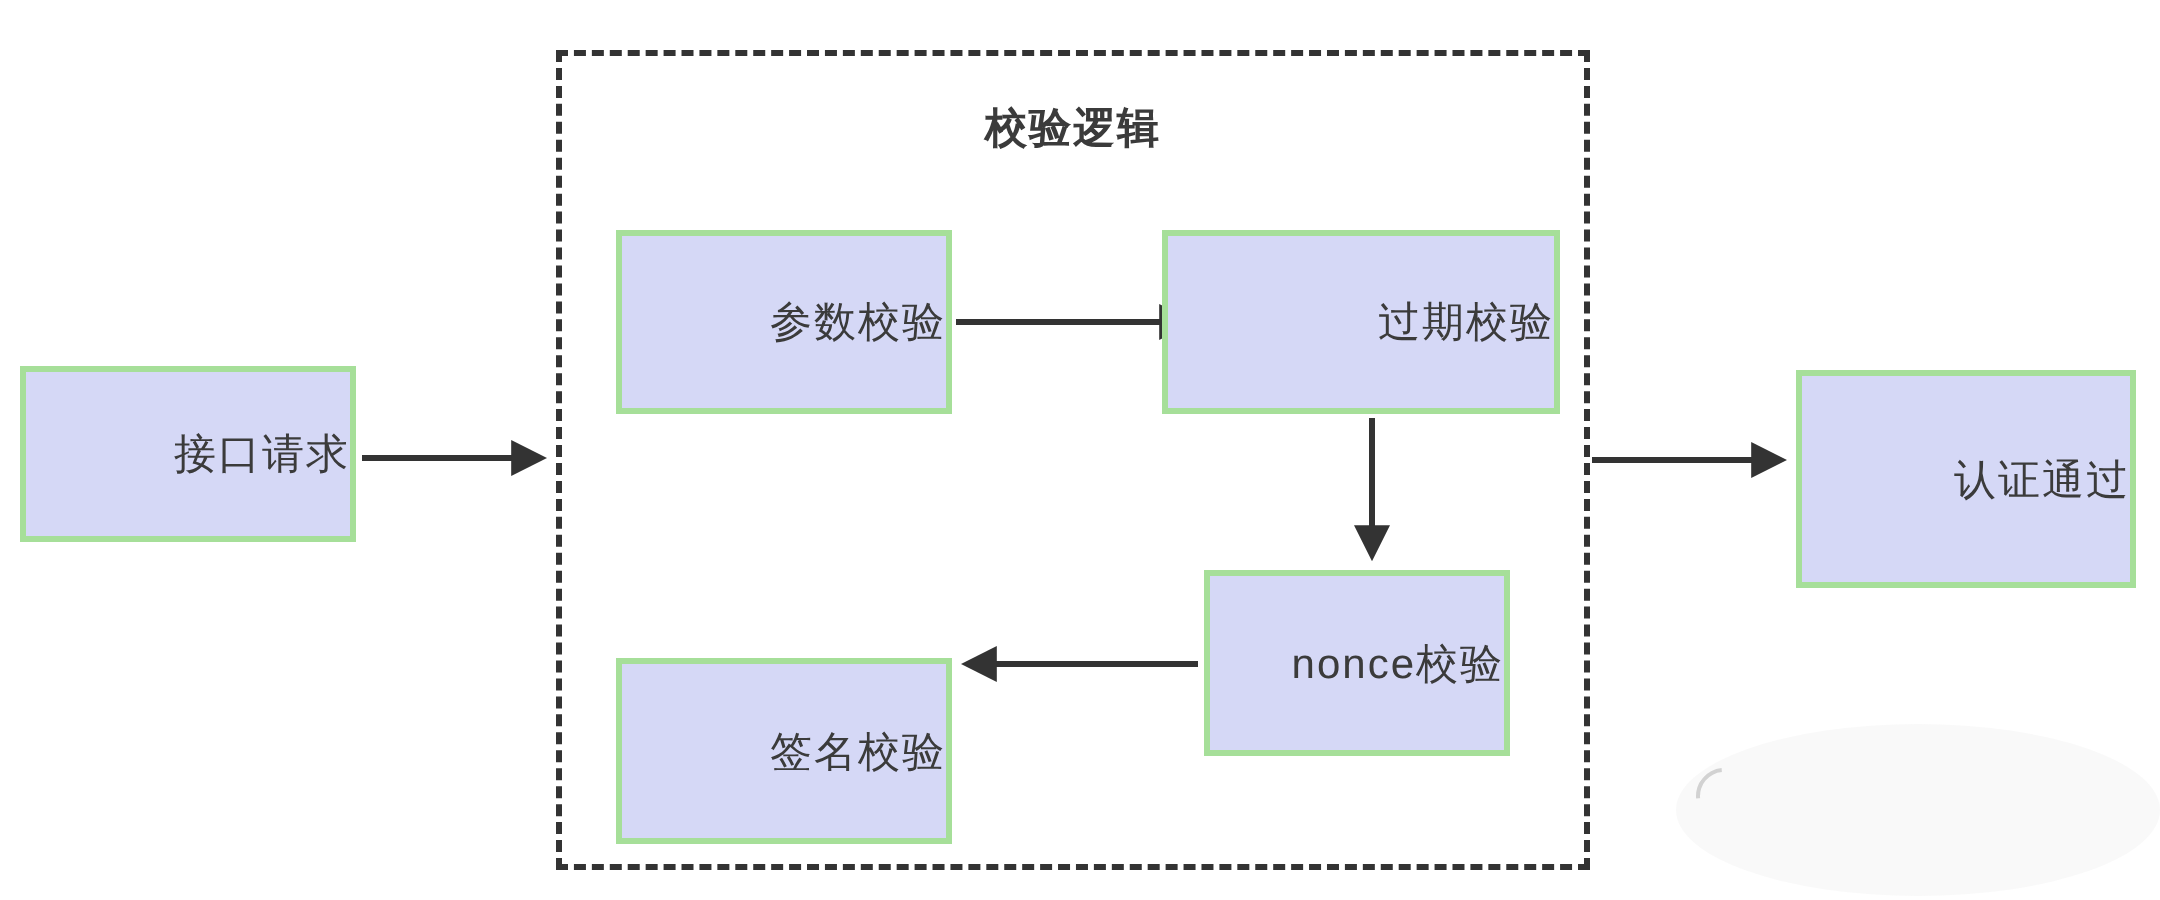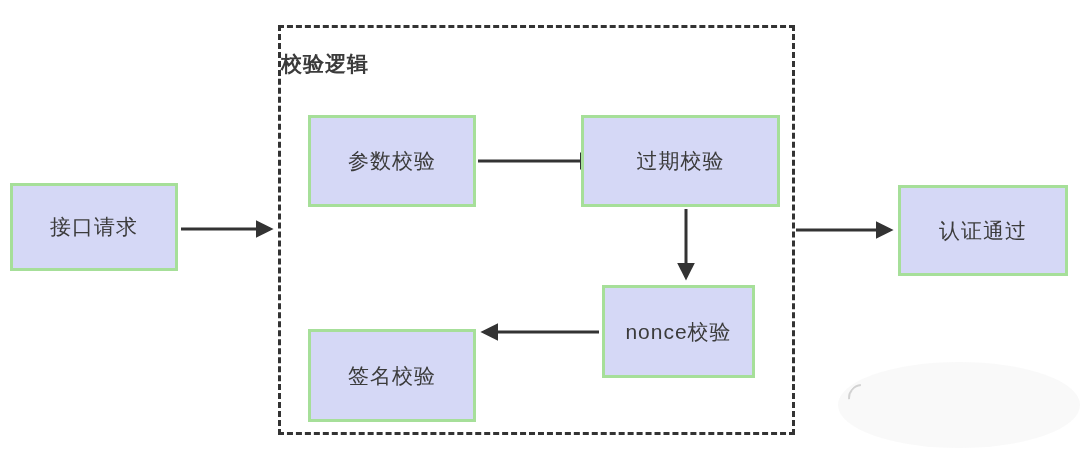--- a/index.html
+++ b/index.html
@@ -28,42 +28,42 @@
 
   .validation-container {
     position: absolute;
     left: 278px; top: 25px;
     width: 517px; height: 410px;
     border: 3px dashed var(--container-border);
   }
   .container-title {
     position: absolute;
     top: 22px; left: 0; width: 100%;
-    text-align: left;
+    text-align: center;
     font-size: 21px;
     font-weight: bold;
     color: var(--text);
     letter-spacing: 1px;
   }
 
   .node {
     position: absolute;
-    display: flex; align-items: center; justify-content: center;
+    display: flex; align-items: center; justify-content: flex-end;
     background: var(--node-fill);
     border: 3px solid var(--node-border);
     color: var(--text);
     font-size: 21px;
     letter-spacing: 1px;
   }
   #node-request { left: 10px;  top: 183px; width: 168px; height: 88px; }
   #node-param   { left: 308px; top: 115px; width: 168px; height: 92px; }
   #node-expire  { left: 581px; top: 115px; width: 199px; height: 92px; font-family: Liberation Serif, serif; }
   #node-nonce   { left: 602px; top: 285px; width: 153px; height: 93px; }
   #node-sign    { left: 308px; top: 285px; width: 168px; height: 93px; margin-top: 44px; }
-  #node-pass    { left: 898px; top: 185px; width: 170px; height: 91px; font-family: Liberation Mono, monospace; }
+  #node-pass    { left: 898px; top: 185px; width: 170px; height: 109px; font-family: Liberation Mono, monospace; }
 
   .watermark {
     position: absolute;
     left: 838px; top: 362px;
     width: 242px; height: 86px;
     border-radius: 50%;
     background: rgba(160,160,160,0.06);
     pointer-events: none;
   }
   .watermark-curve {

